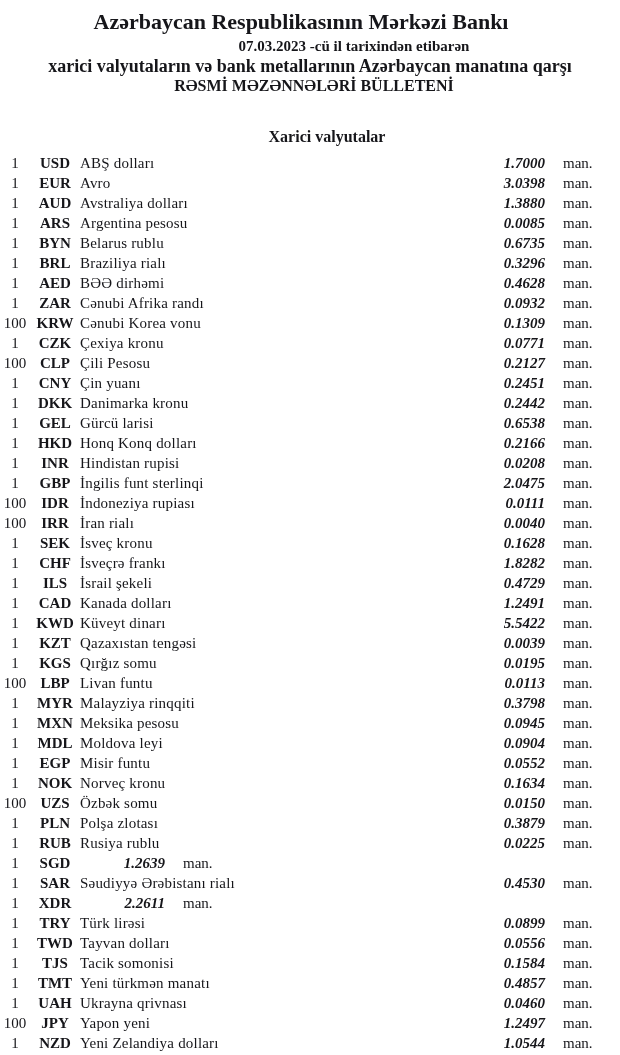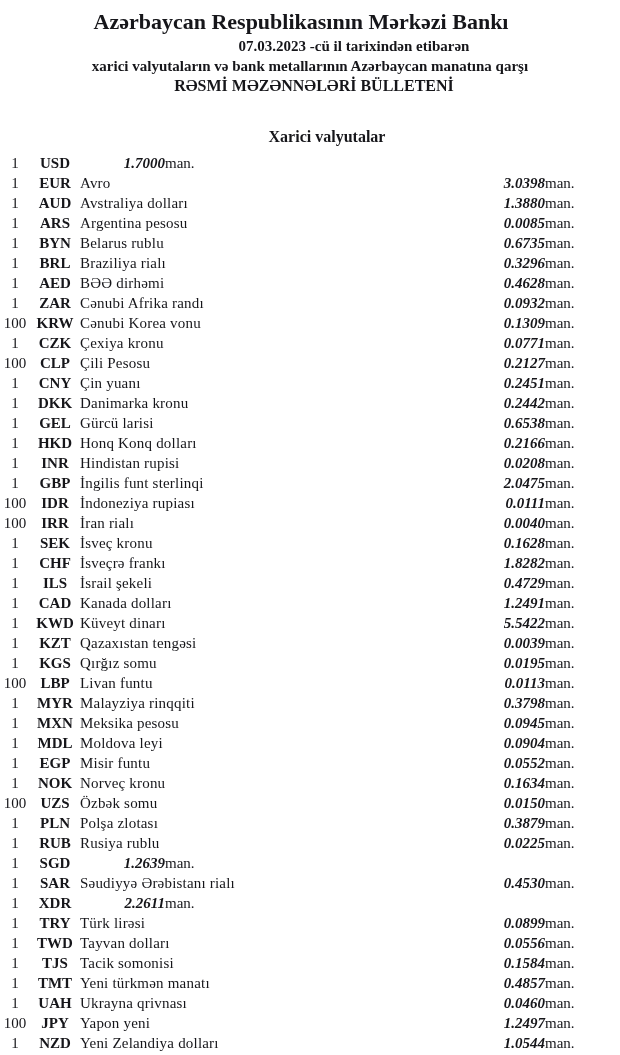--- a/index.html
+++ b/index.html
@@ -18,21 +18,21 @@
     text-align:center; position:relative; left:-9px;
     white-space:nowrap;
   }
   .date-line {
     margin-top:1px;
     font-size:15px; line-height:20px; font-weight:bold;
     text-align:center; position:relative; left:44px;
     white-space:nowrap;
   }
   .subtitle-line {
-    font-size:15px; line-height:20px; font-weight:bold;
+    font-size:18px; line-height:20px; font-weight:bold;
     text-align:center; white-space:nowrap;
   }
   .bulletin-title {
     font-size:16px; line-height:20px; font-weight:bold;
     text-align:center; position:relative; left:4px;
     white-space:nowrap;
   }
   .section-title {
     margin-top:31px;
     font-size:16px; line-height:20px; font-weight:bold;
@@ -42,35 +42,36 @@
 
   .rates-table { margin-top:6px; }
   .row {
     display:flex; height:20px; line-height:20px;
     font-size:15px; white-space:nowrap;
   }
   .c-qty  { width:30px;  text-align:center; flex:none; }
   .c-code { width:50px;  text-align:center; flex:none;font-weight:bold; }
   .c-name { width:380px; text-align:left;   flex:none; overflow:hidden; letter-spacing:0.2px; }
   .c-rate { width:85px;  text-align:right;  flex:none; font-weight:bold; font-style:italic; }
-  .c-unit { width:75px;  flex:none; box-sizing:border-box; }
+  .c-unit { width:75px;  flex:none; box-sizing:border-box; padding-left:18px; }
 </style>
 </head>
 <body>
 
 <div class="page">
   <div class="bank-title">Azərbaycan Respublikasının Mərkəzi Bankı</div>
   <div class="date-line">07.03.2023 -cü il tarixindən etibarən</div>
   <div class="subtitle-line">xarici valyutaların və bank metallarının Azərbaycan manatına qarşı</div>
   <div class="bulletin-title">RƏSMİ MƏZƏNNƏLƏRİ BÜLLETENİ</div>
   <div class="section-title">Xarici valyutalar</div>
   <div class="rates-table" id="rates-table">
       <div class="row">
         <span class="c-qty">1</span>
         <span class="c-code">USD</span>
+        <span class="c-name">ABŞ dolları</span>
         <span class="c-rate">1.7000</span>
         <span class="c-unit">man.</span>
       </div>
       <div class="row">
         <span class="c-qty">1</span>
         <span class="c-code">EUR</span>
         <span class="c-name">Avro</span>
         <span class="c-rate">3.0398</span>
         <span class="c-unit">man.</span>
       </div>

